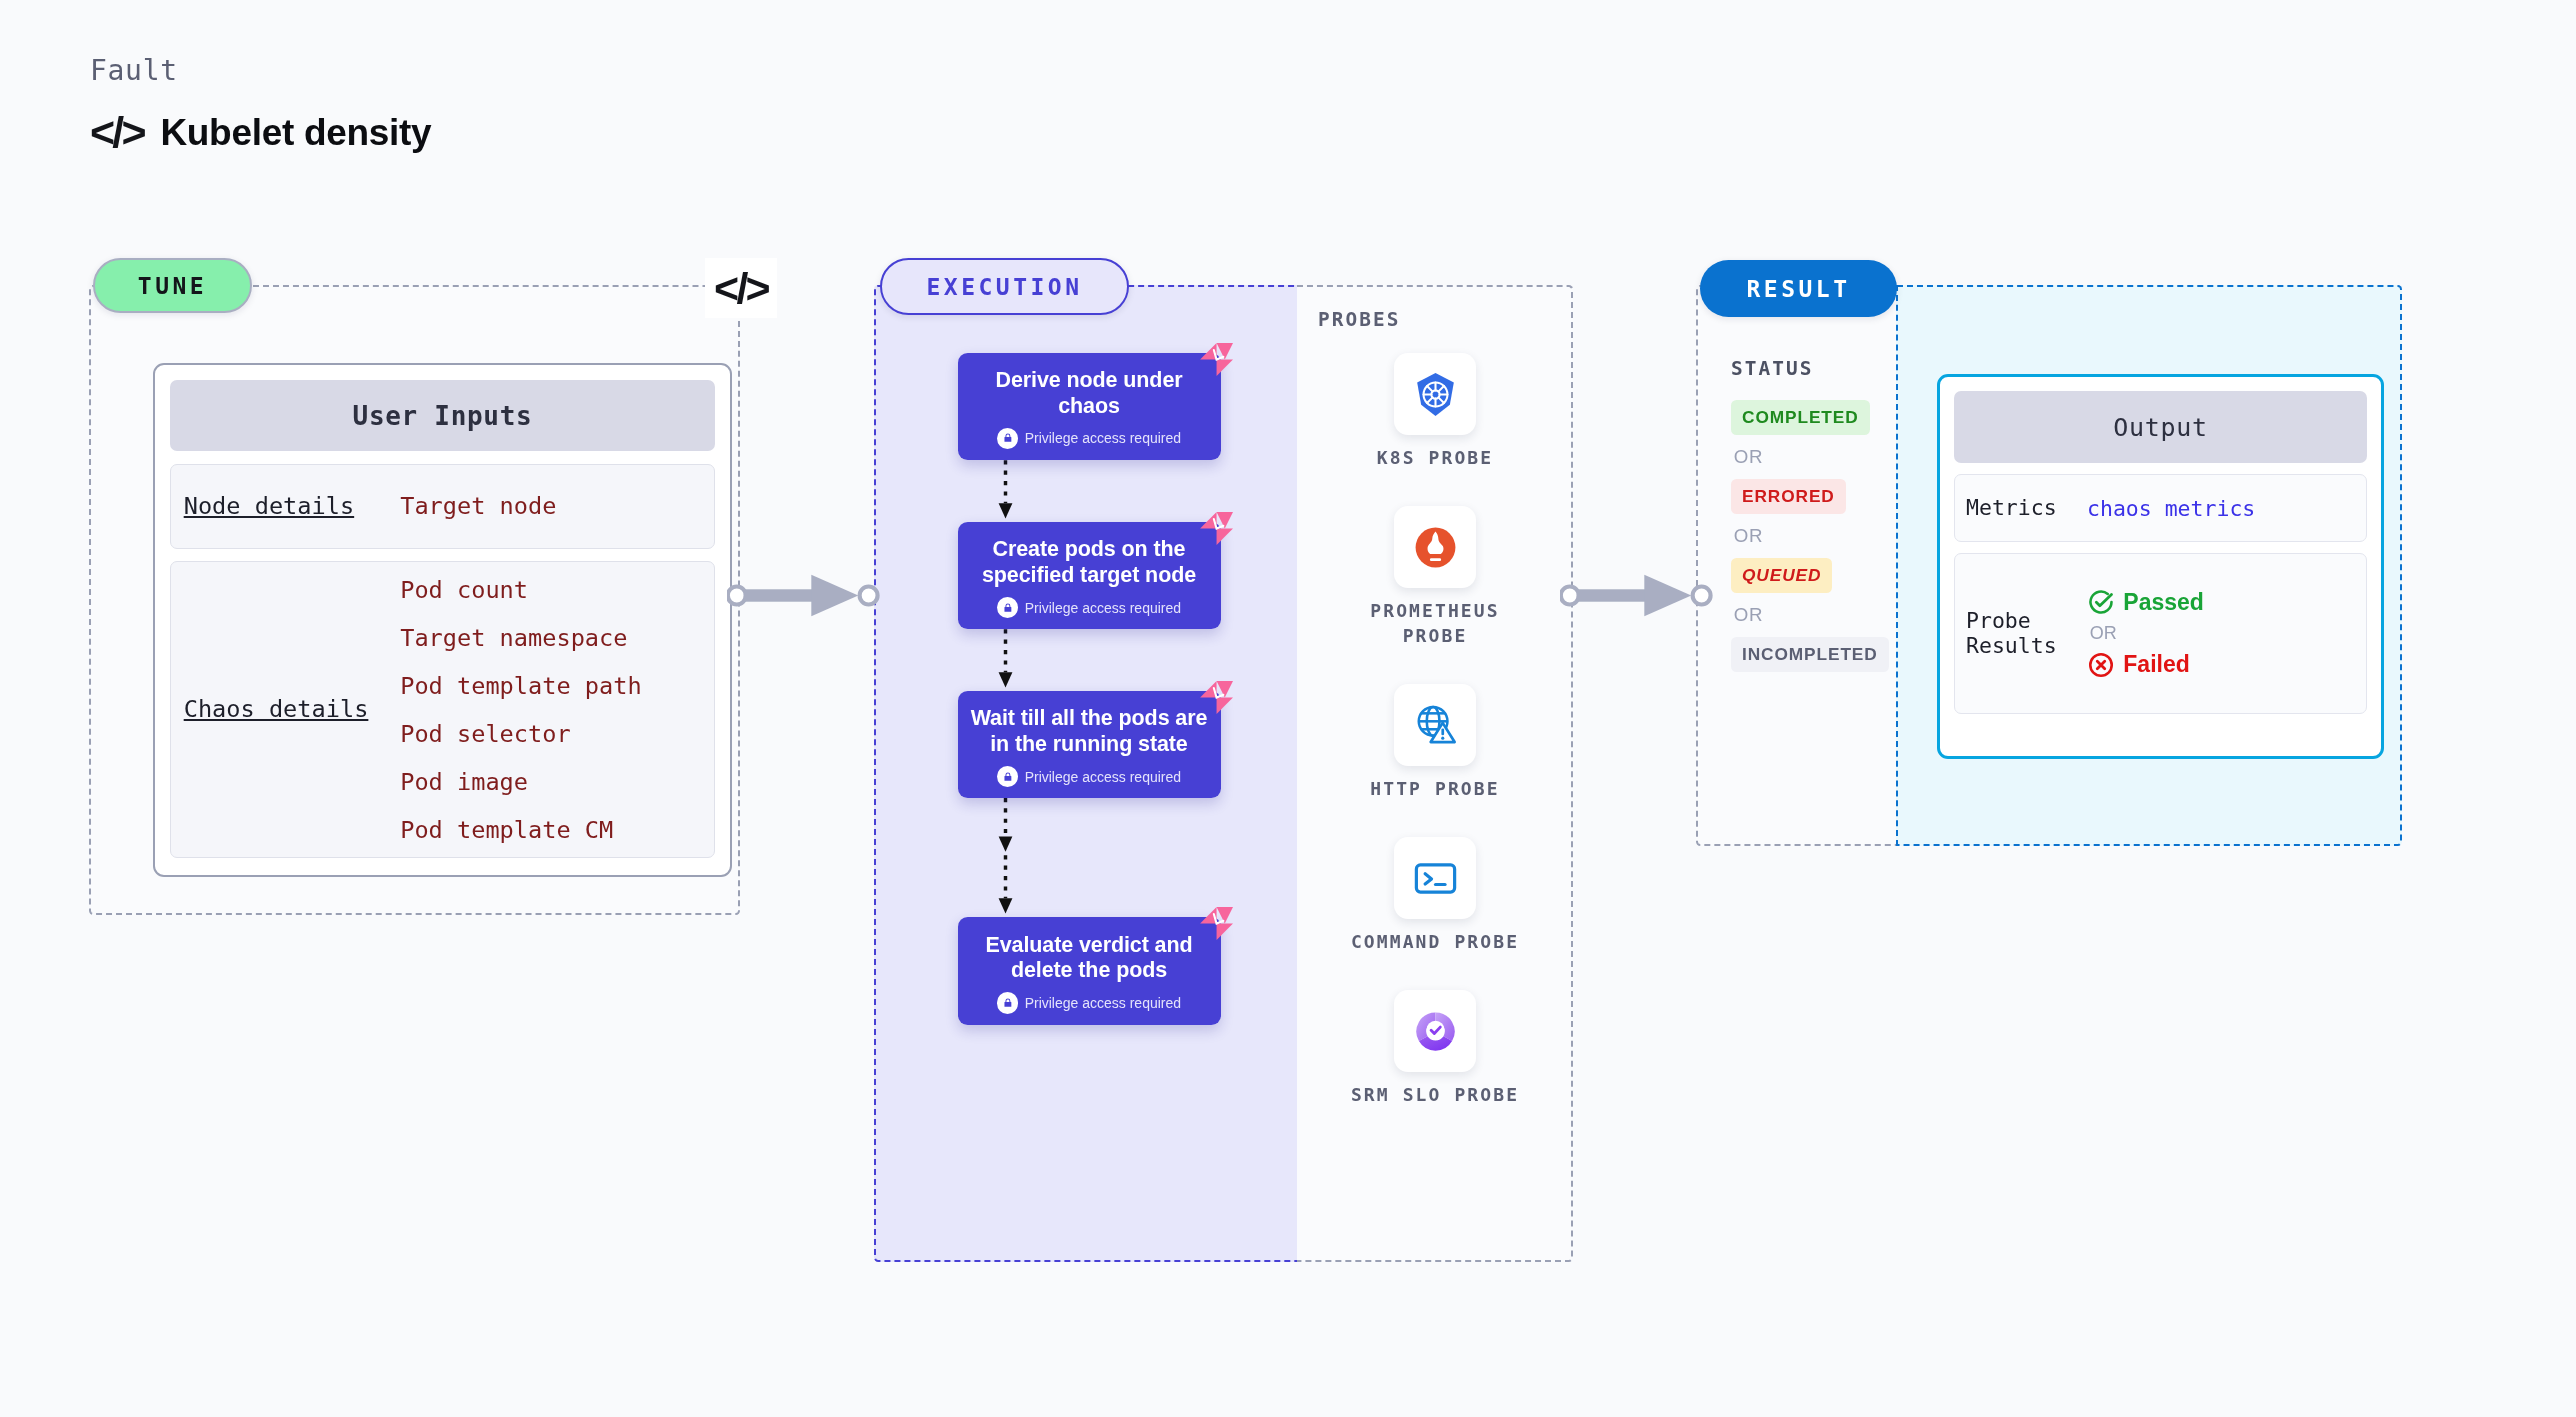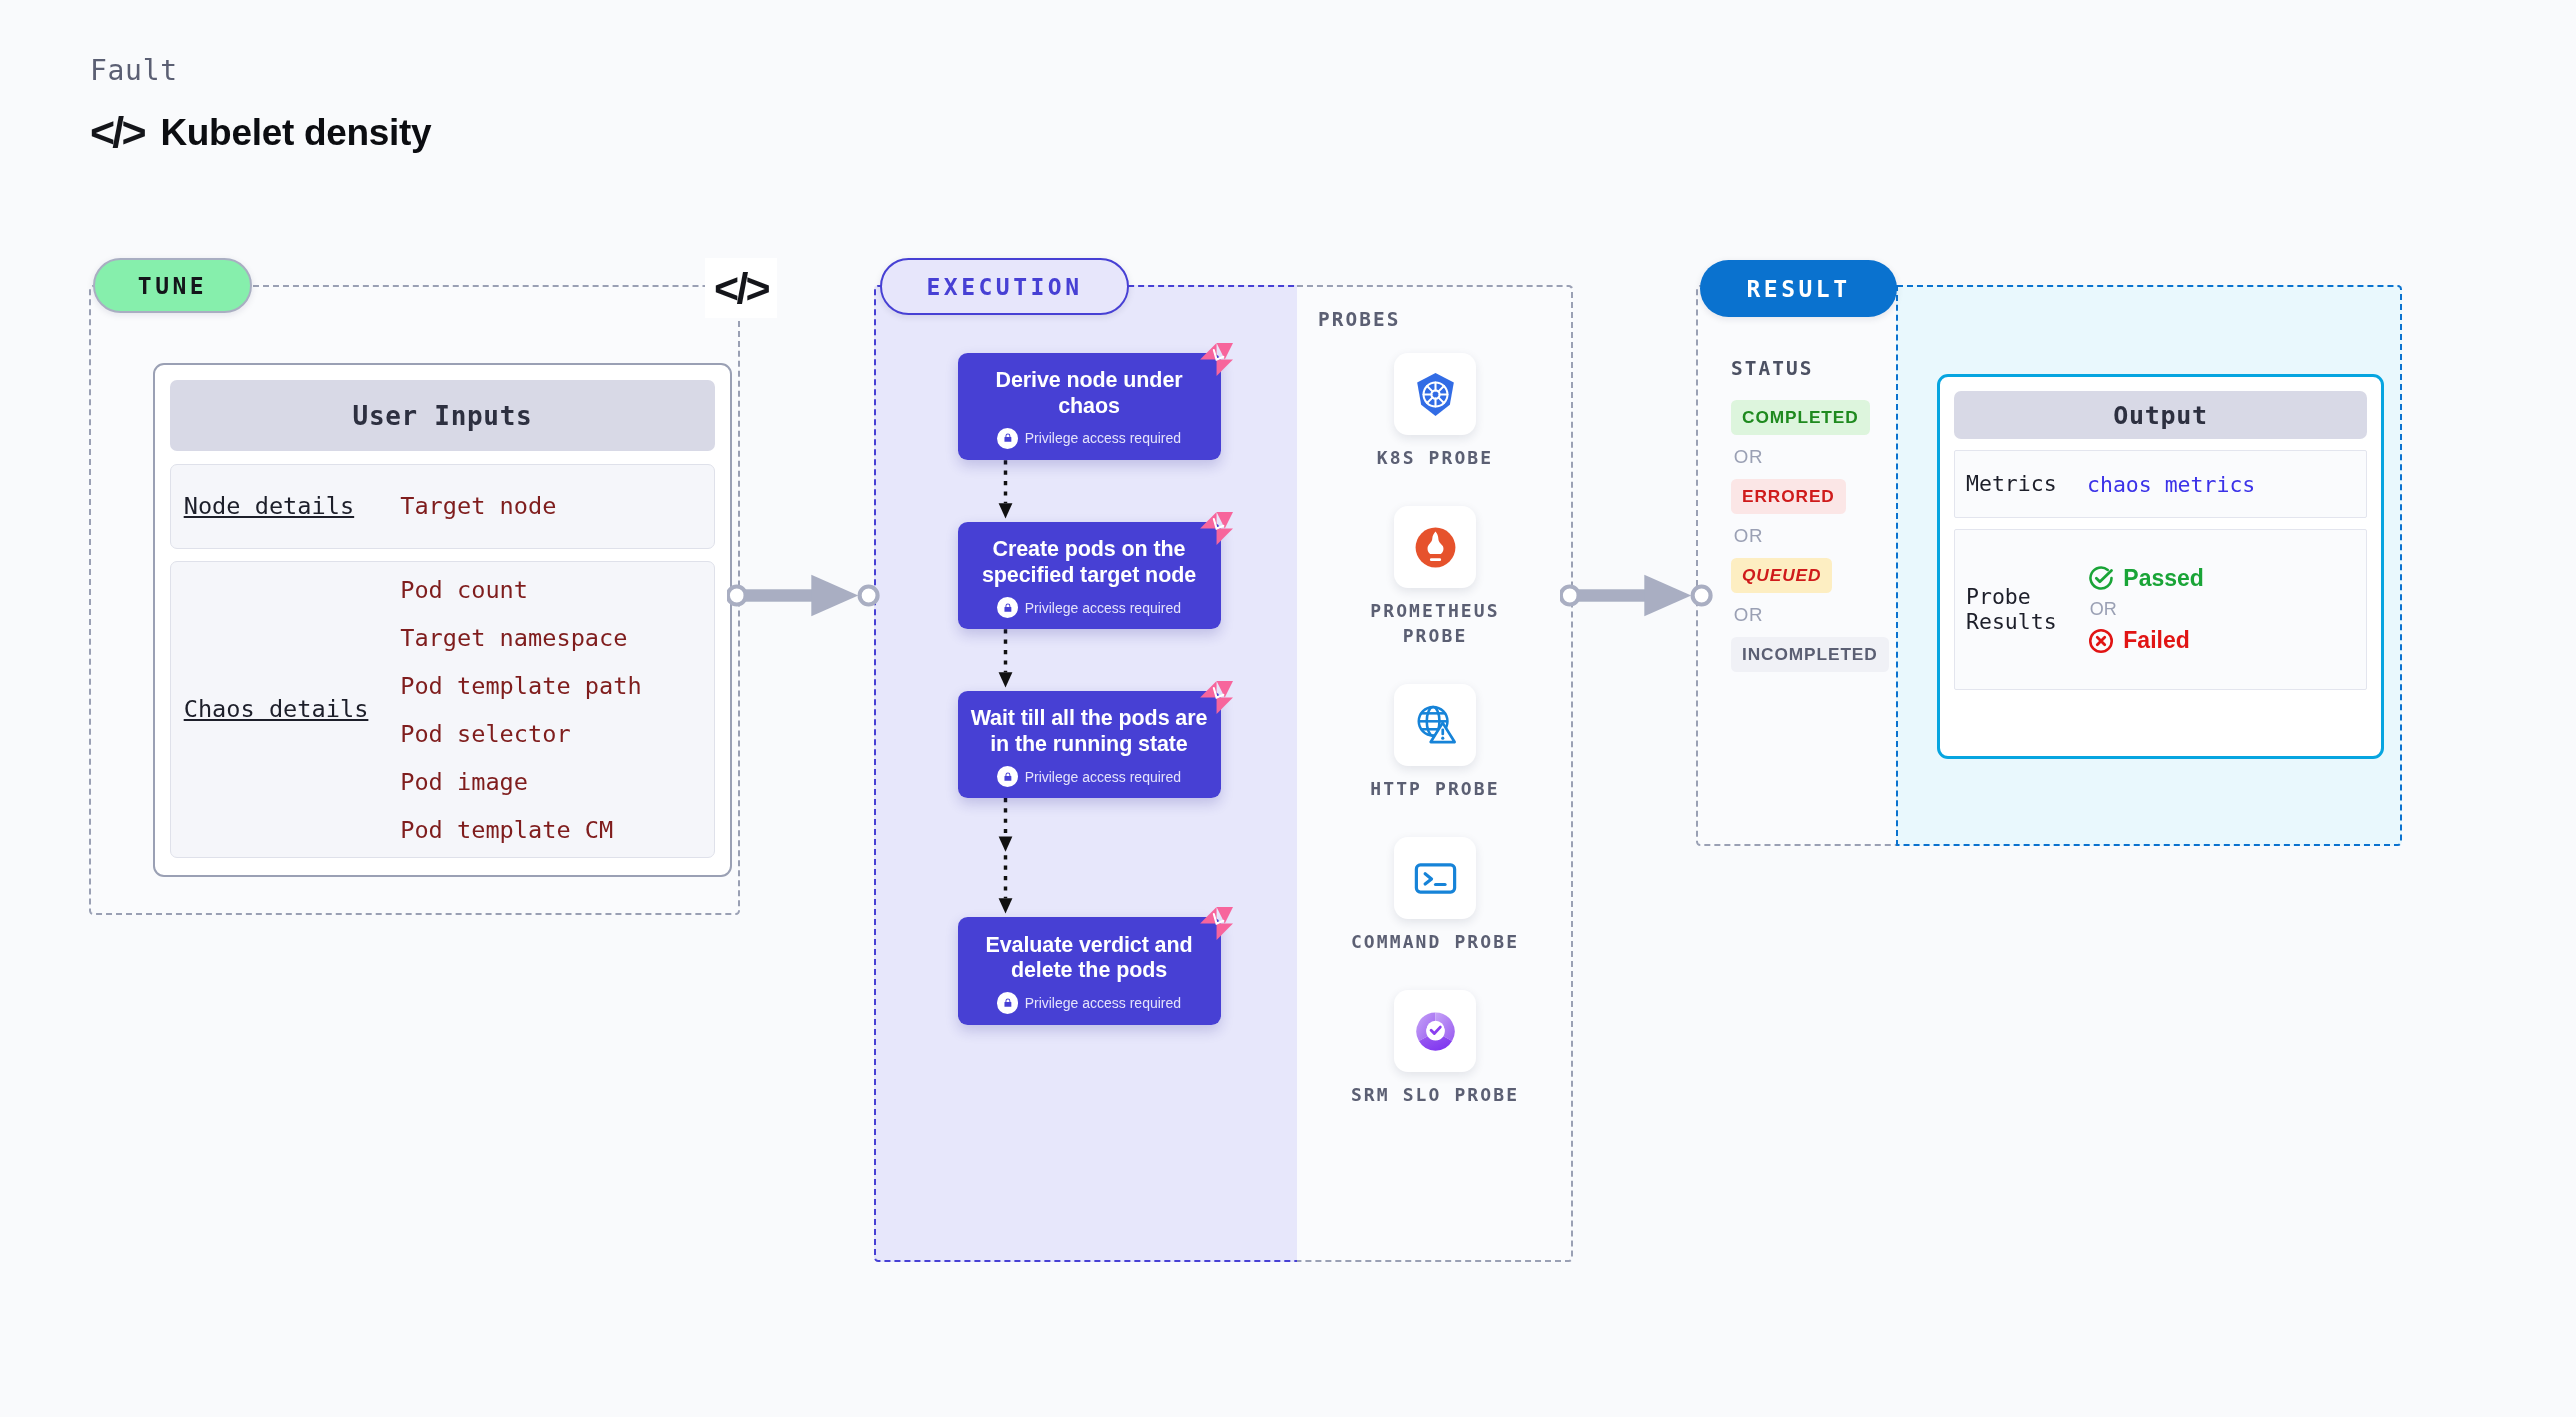--- a/index.html
+++ b/index.html
@@ -209,28 +209,28 @@
   }
 
   
   .out-card {
     position: absolute; left: 1937px; top: 374px;
     width: 447px; height: 385px;
     background: #ffffff; border: 3.5px solid #06a5e0; border-radius: 11px;
     padding: 14px;
   }
   .out-head {
-    height: 48px; background: #d8d9e6; border-radius: 7px;
-    display: flex; align-items: center; justify-content: center;
-    font-family: "DejaVu Sans Mono", monospace;
-    font-size: 25px; font-weight: 700; color: #2d3040; letter-spacing: 0.7px;
+    height: 72px; background: #d8d9e6; border-radius: 7px;
+    display: flex; align-items: center; justify-content: center;
+    font-family: "DejaVu Sans Mono", monospace;
+    font-size: 25px; font-weight: 400; color: #2d3040; letter-spacing: 0.7px;
   }
   .out-row {
     margin-top: 11px; background: #fafbfd;
-    border: 1.4px solid #e3e5ee; border-radius: 2px;
+    border: 1.4px solid #e3e5ee; border-radius: 7px;
     display: flex; align-items: center;
   }
   .out-row-metrics { height: 68px; }
   .out-row-probe { height: 161px; }
   .out-label {
     width: 132px; flex: none; padding-left: 11px;
     font-family: "DejaVu Sans Mono", monospace;
     font-size: 21.5px; color: #1d1f2a; line-height: 1.15;
   }
   .out-link {

